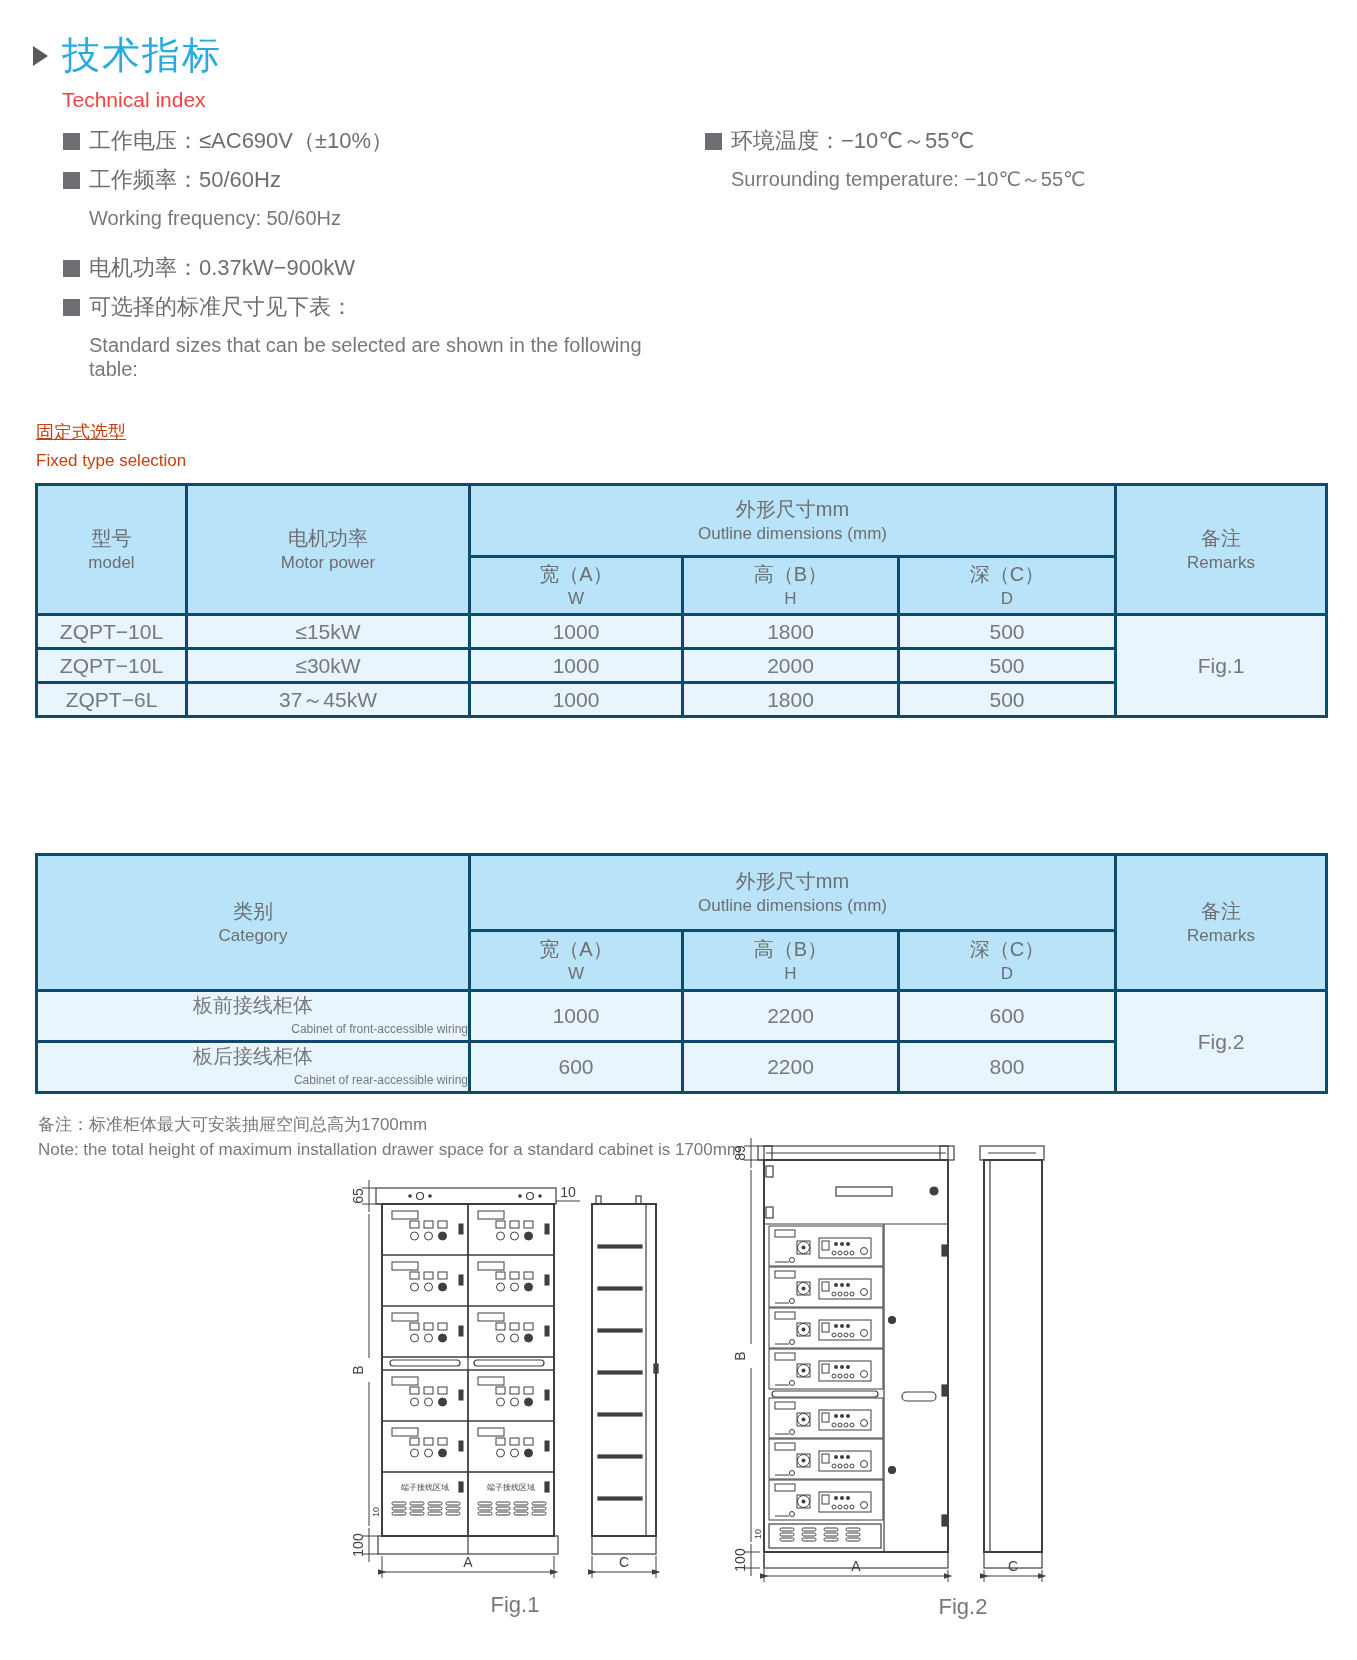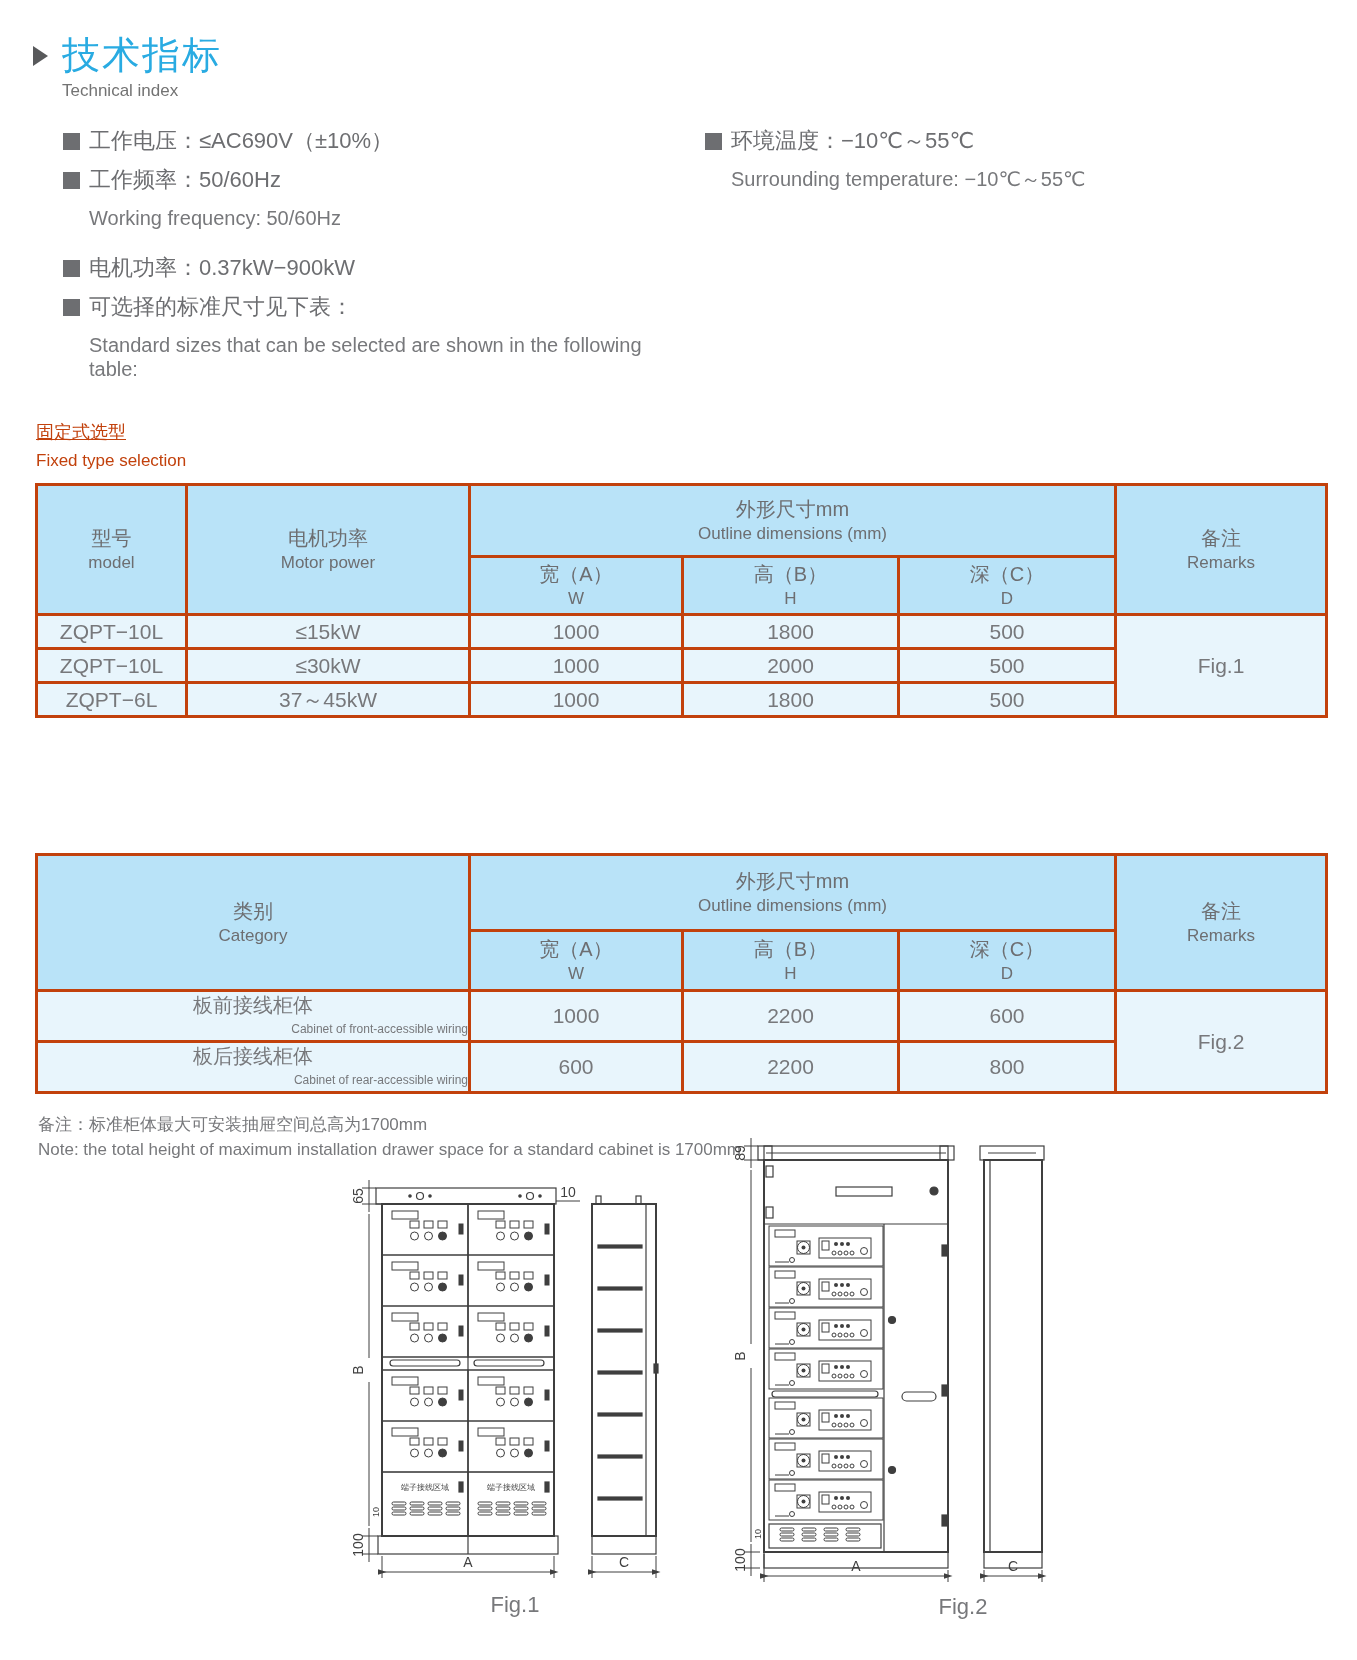--- a/index.html
+++ b/index.html
@@ -5,41 +5,41 @@
   html,body{margin:0;padding:0;background:#ffffff;}
   .page{position:relative;width:1357px;height:1660px;background:#fff;overflow:hidden;
         font-family:"Liberation Sans","DejaVu Sans",sans-serif;color:#6d6e71;}
 
   
   .title-block{position:absolute;left:33px;top:30px;}
   .title-row{display:flex;align-items:center;}
   .tri{width:0;height:0;border-left:15px solid #58595b;border-top:10px solid transparent;
        border-bottom:10px solid transparent;margin-right:14px;}
   .page-title{font-size:38px;font-weight:400;color:#29abe2;letter-spacing:2px;}
-  .page-subtitle{margin-left:29px;font-size:17px;color:#737373;}
+  .page-subtitle{margin-left:29px;margin-top:7px;font-size:21px;color:#ef4444;}
 
   
   .specs{position:absolute;top:128px;left:63px;width:1250px;}
   .spec-col{position:absolute;top:0;}
   .spec-col.left{left:0;width:620px;}
   .spec-col.right{left:642px;width:600px;}
   .spec-zh{font-size:22px;color:#6d6e71;display:flex;align-items:center;line-height:26px;margin-bottom:13px;}
   .bullet{width:17px;height:17px;background:#6d6e71;display:inline-block;margin-right:9px;flex:none;}
   .spec-en{font-size:20px;color:#77787b;margin-left:26px;line-height:24px;margin-bottom:25px;}
   .spec-item.last{margin-top:8px;}
 
   
   .section-label{position:absolute;left:36px;font-size:17px;color:#c2410c;}
   .section-label .sec-zh{font-size:18px;text-decoration:underline;margin-bottom:7px;}
   #sec1{top:420px;}
   #sec2{top:750px;}
 
   
   table.spec-table{position:absolute;left:35px;border-collapse:collapse;table-layout:fixed;width:1290px;}
-  .spec-table th,.spec-table td{border:3px solid #c2410c;text-align:center;vertical-align:middle;padding:0;font-weight:400;}
+  .spec-table th,.spec-table td{border:3px solid #0c4a6e;text-align:center;vertical-align:middle;padding:0;font-weight:400;}
   .spec-table thead th{background:#b9e3f8;color:#6d6e71;}
   .spec-table tbody td{background:#e8f5fc;color:#77787b;font-size:21px;}
   .hz{font-size:20px;line-height:27px;}
   .he{font-size:17px;line-height:22px;}
   .cz{font-size:20px;line-height:26px;}
   .ce{font-size:12px;line-height:22px;text-align:right;}
   #table1{top:483px;}
   #table1 tr.tier1{height:72px;}
   #table1 tr.tier2{height:58px;}
   #table1 tbody tr{height:34px;}

